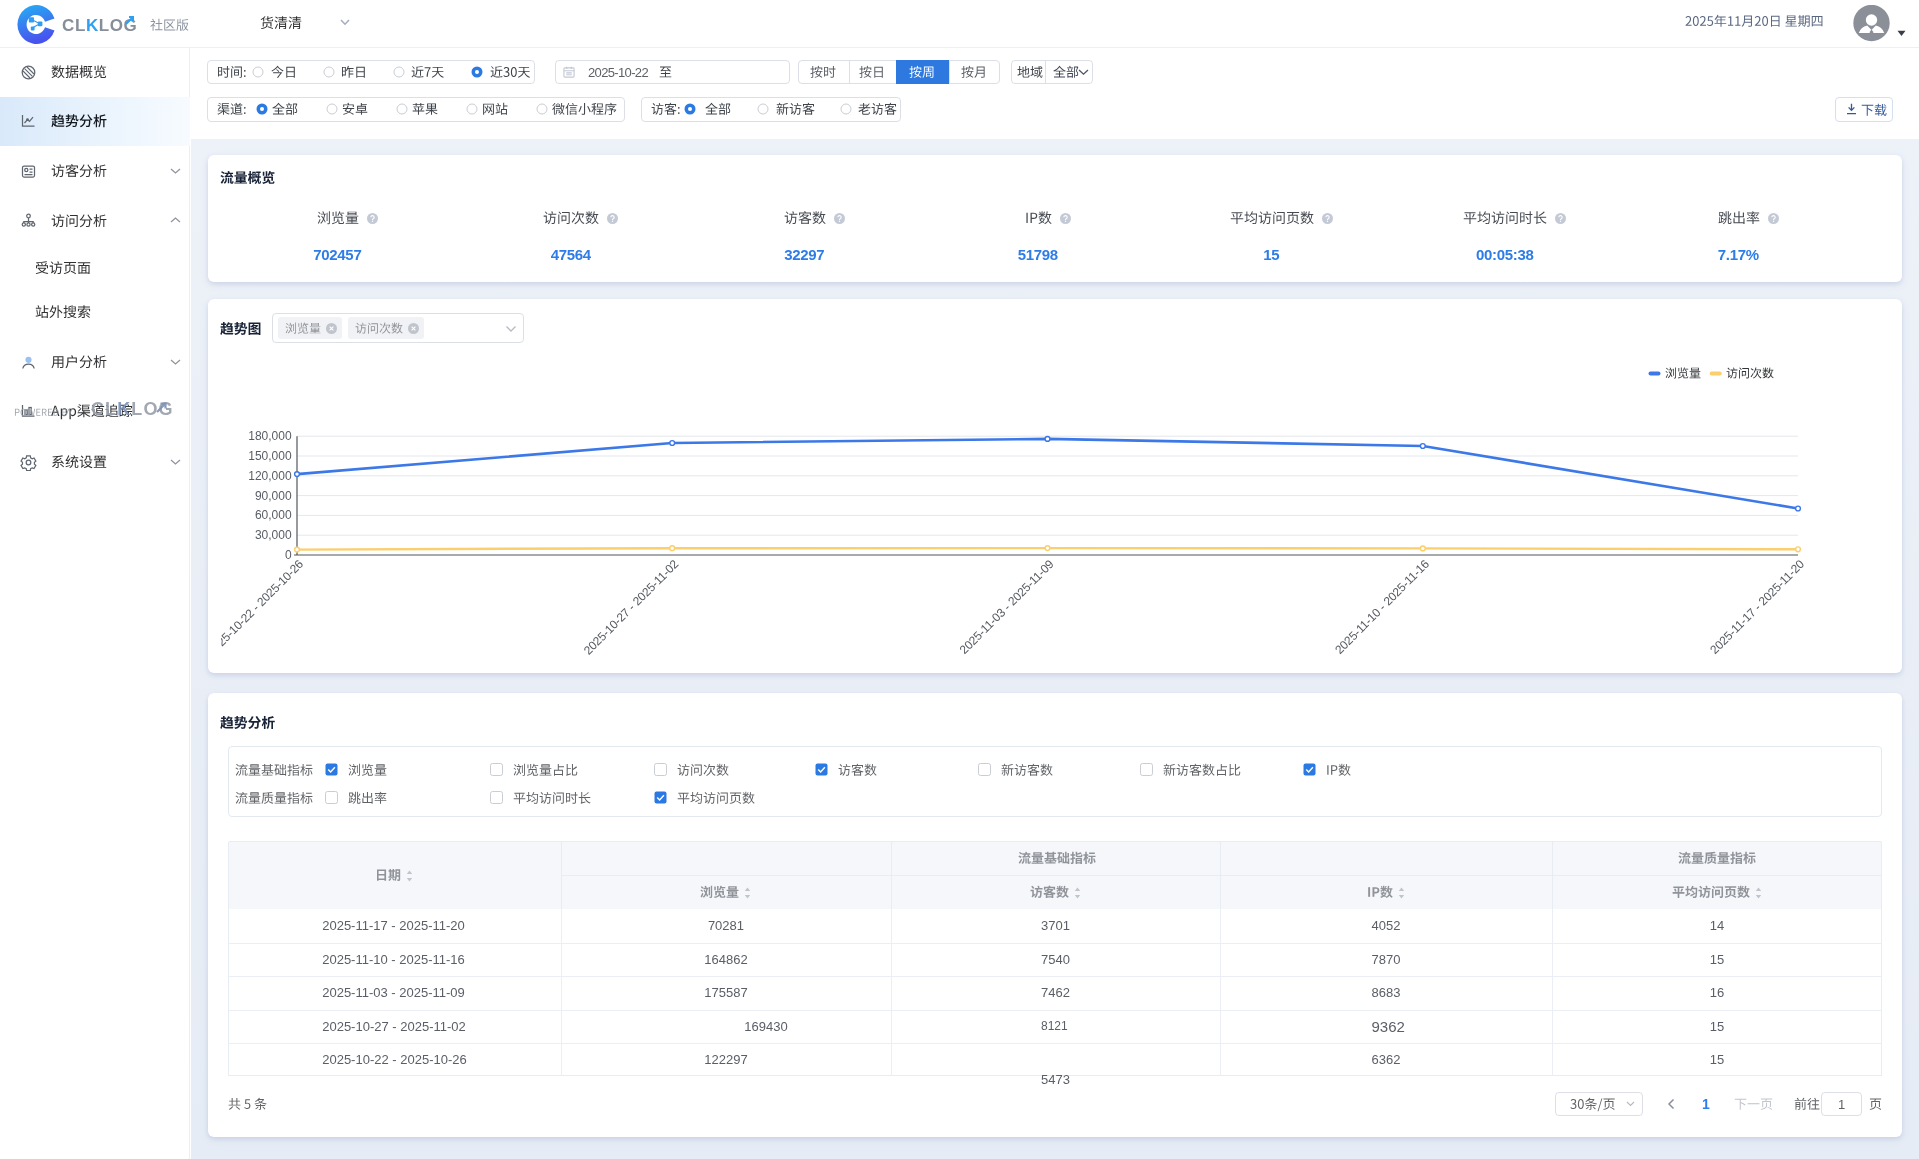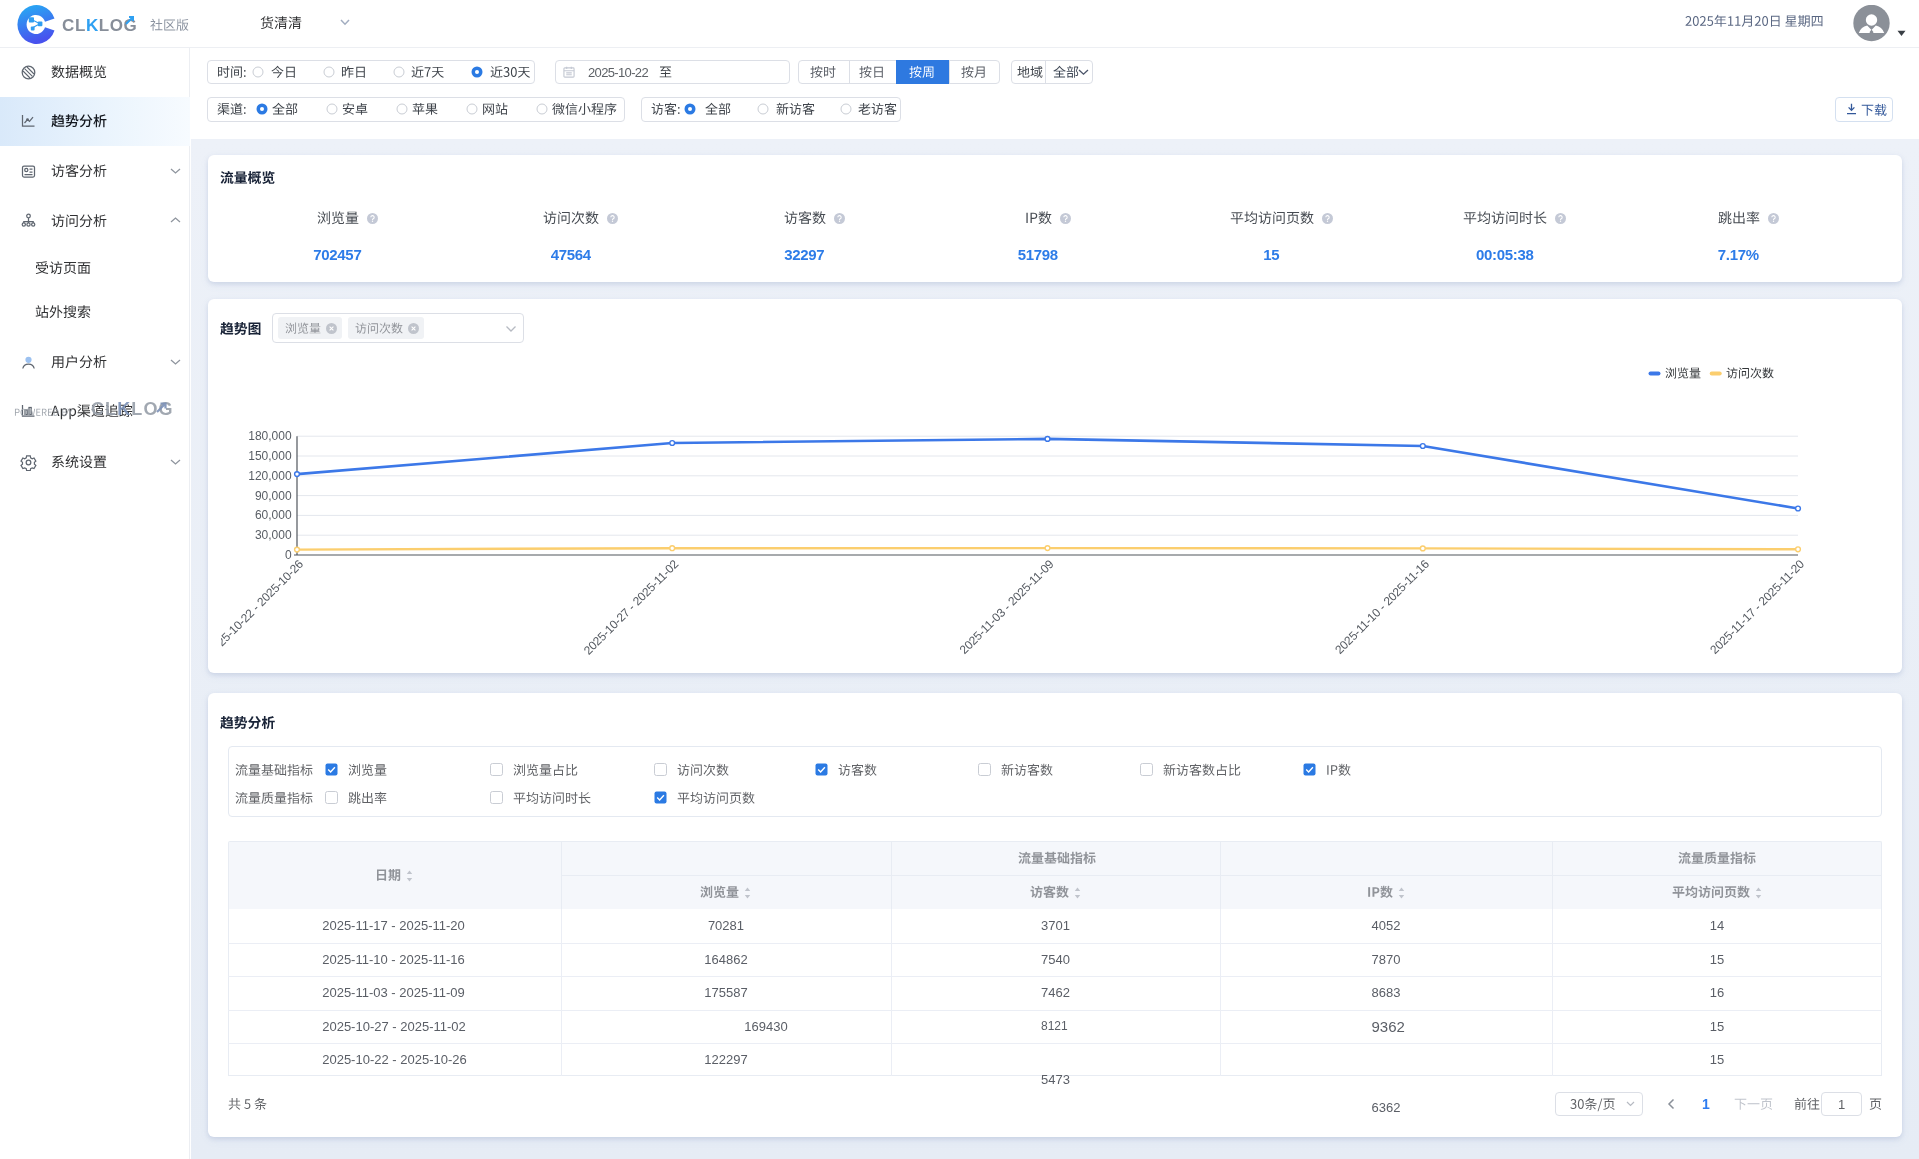--- a/index.html
+++ b/index.html
@@ -1009,21 +1009,21 @@
 <div class="a" style="left:228px;top:1009.5px;width:1654px;height:1px;background:#ebeef5"></div>
 <div class="lat" style="font-size:13px;color:#5a5e66;line-height:17px;white-space:nowrap;top:1017.8px;left:322.2px;">2025-10-27 - 2025-11-02</div>
 <div class="lat" style="font-size:13px;color:#5a5e66;line-height:17px;white-space:nowrap;top:1017.8px;left:704.3px;margin-left:40px;">169430</div>
 <div class="lat" style="font-size:12px;color:#5a5e66;line-height:17px;white-space:nowrap;top:1017.8px;left:1041.0px;">8121</div>
 <div class="lat" style="font-size:15px;color:#5a5e66;line-height:17px;white-space:nowrap;top:1017.8px;left:1371.5px;">9362</div>
 <div class="lat" style="font-size:13px;color:#5a5e66;line-height:17px;white-space:nowrap;top:1017.8px;left:1709.8px;">15</div>
 <div class="a" style="left:228px;top:1043px;width:1654px;height:1px;background:#ebeef5"></div>
 <div class="lat" style="font-size:13px;color:#5a5e66;line-height:17px;white-space:nowrap;top:1051.0px;left:322.2px;">2025-10-22 - 2025-10-26</div>
 <div class="lat" style="font-size:13px;color:#5a5e66;line-height:17px;white-space:nowrap;top:1051.0px;left:704.3px;">122297</div>
 <div class="lat" style="font-size:13px;color:#5a5e66;line-height:17px;white-space:nowrap;top:1051.0px;left:1041.0px;margin-top:20px;">5473</div>
-<div class="lat" style="font-size:13px;color:#5a5e66;line-height:17px;white-space:nowrap;top:1051.0px;left:1371.5px;margin-top:48px;">6362</div>
+<div class="lat" style="font-size:13px;color:#5a5e66;line-height:17px;white-space:nowrap;top:1051.0px;left:1371.5px;">6362</div>
 <div class="lat" style="font-size:13px;color:#5a5e66;line-height:17px;white-space:nowrap;top:1051.0px;left:1709.8px;">15</div>
 <div class="a" style="left:561px;top:909px;width:1px;height:167px;background:#ebeef5"></div>
 <div class="a" style="left:891px;top:909px;width:1px;height:167px;background:#ebeef5"></div>
 <div class="a" style="left:1220px;top:909px;width:1px;height:167px;background:#ebeef5"></div>
 <div class="a" style="left:1552px;top:909px;width:1px;height:167px;background:#ebeef5"></div>
 <svg class="a" style="left:228px;top:1094.1px" width="41" height="20" viewBox="0 0 41 20">
     <g transform="translate(0 14.8) scale(0.01300 -0.01300)" fill="#606266">
       <use href="#r82" x="0"></use>
       <use href="#r7" x="1224"></use>
       <use href="#r83" x="2003"></use>

